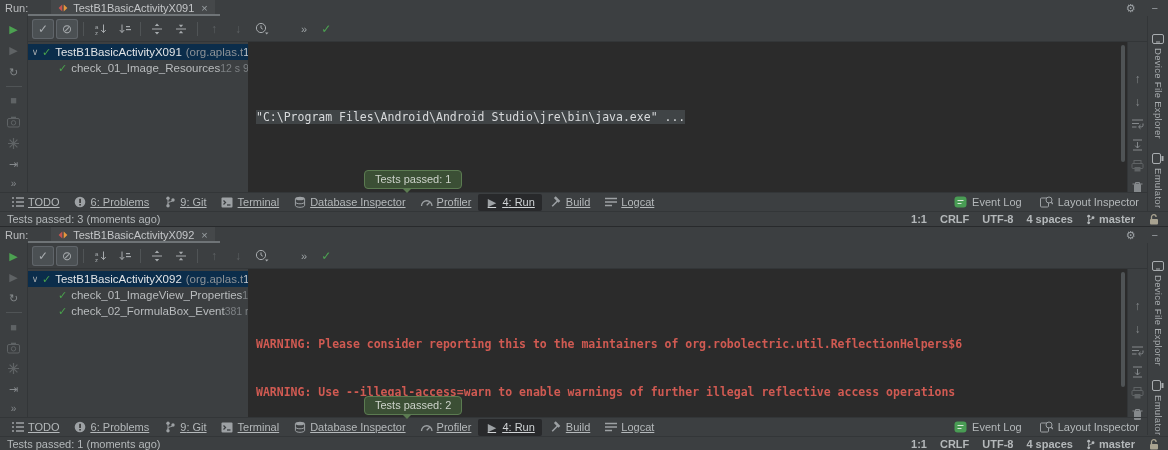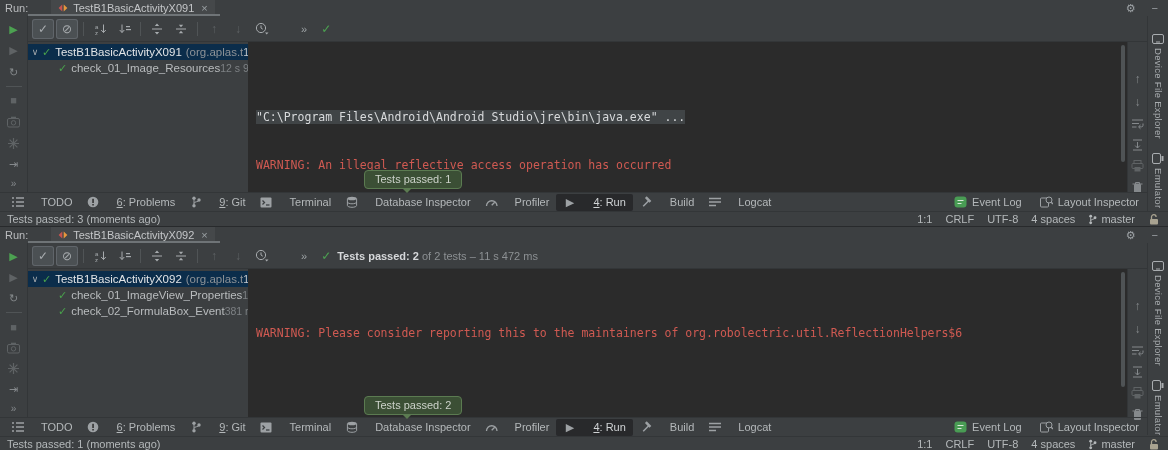--- a/index.html
+++ b/index.html
@@ -49,52 +49,52 @@
   .tchk{color:#49a34c;font-size:11px;margin-right:4px;flex:none;}
   .tind{width:30px;flex:none;}
   .tname{color:#b9bcbe;}
   .sel .tname{color:#e2e4e6;}
   .tpkg{color:#8d9297;margin-left:4px;}
   .tdur{margin-left:auto;padding-right:5px;color:#7d8184;font-size:10.5px;}
   .sel .tdur{color:#c6cbd0;}
 
   .console{flex:1;min-width:0;background:#2b2b2b;font-family:"DejaVu Sans Mono",monospace;
            font-size:11.5px;line-height:16px;padding:3px 0 0 8px;overflow:hidden;white-space:pre;color:#c9cbcd;}
-  .console.clip{padding-top:1px;}
+  .console.clip{padding-top:12px;font-weight:bold;}
   .console.clip .cwrap{margin-top:-9px;}
   .cl{height:16px;}
   .warn{color:#d05a52;}
   .cmdspan{background:#404446;color:#d8dadc;}
 
   .vscroll{width:7px;flex:none;background:#2b2b2b;position:relative;}
   .vthumb{position:absolute;top:3px;left:1px;width:4px;height:78%;background:#4f5355;border-radius:2px;}
 
   .rtools{width:20px;flex:none;box-sizing:border-box;background:#3c3f41;border-left:1px solid #333638;
           display:flex;flex-direction:column;align-items:center;padding-top:30px;gap:9px;}
   .rti{width:14px;height:14px;display:flex;align-items:center;justify-content:center;color:#85898c;font-size:12px;}
 
   .dock{position:absolute;right:0;top:16px;bottom:15px;width:21px;box-sizing:border-box;background:#3c3f41;
         border-left:1px solid #333638;display:flex;flex-direction:column;align-items:center;padding-top:18px;}
   .dgroup{display:flex;flex-direction:column;align-items:center;gap:4px;}
   .dgroup+.dgroup{margin-top:14px;}
   .dlabel{writing-mode:vertical-rl;font-size:9.5px;color:#a9adb0;letter-spacing:.3px;white-space:nowrap;}
 
   .bbar{height:19px;box-sizing:border-box;margin-right:21px;display:flex;align-items:center;
         padding:0 4px;border-top:1px solid #333638;position:relative;color:#b4b8ba;}
-  .bitem{display:flex;align-items:center;gap:17px;padding:2px 7px;white-space:nowrap;border-radius:2px;}
+  .bitem{display:flex;align-items:center;gap:4px;padding:2px 7px;white-space:nowrap;border-radius:2px;text-decoration:underline;}
   .bitem.sel{background:#28292b;color:#d0d3d5;}
   .bkey{text-decoration:underline;}
   .bicon{display:flex;align-items:center;justify-content:center;width:13px;height:13px;color:#9da1a4;font-size:11px;}
   .bright{margin-left:auto;display:flex;align-items:center;gap:18px;margin-right:4px;}
   .britem{display:flex;align-items:center;gap:5px;white-space:nowrap;}
 
   .sbar{height:15px;box-sizing:border-box;display:flex;align-items:center;padding:0 7px;
         border-top:1px solid #333638;color:#b4b8ba;}
   .sright{margin-left:auto;display:flex;align-items:center;gap:13px;margin-right:2px;}
-  .sitem{white-space:nowrap;display:flex;align-items:center;gap:4px;}
+  .sitem{white-space:nowrap;display:flex;align-items:center;gap:4px;font-weight:bold;}
 
   .ttip{position:absolute;left:364px;z-index:6;background:#3b4f35;border:1px solid #5b7b51;border-radius:4px;
         padding:2px 10px 3px;color:#ccd2ca;font-size:11px;white-space:nowrap;}
   #win0 .ttip{top:170px;} #win1 .ttip{top:169px;}
   .ttip:after{content:"";position:absolute;left:38px;bottom:-9px;border:4.5px solid transparent;border-top-color:#5b7b51;}
 
   svg{display:block;}
 </style>
 </head>
 <body>
@@ -203,21 +203,20 @@
             <span class="tind"></span>
             <span class="tchk">✓</span>
             <span class="tname">check_01_Image_Resources</span>
             <span class="tdur">12 s 931 ms</span>
           </div>
         </div>
 
         <div class="console">
           <div class="cwrap">
             <div class="cl"><span class="cmdspan">"C:\Program Files\Android\Android Studio\jre\bin\java.exe" ...</span></div>
-            <div class="cl warn"><span>WARNING: An illegal reflective access operation has occurred</span></div>
             
             
             
             
             
             
           </div>
         </div>
         <div class="vscroll">
             <div class="vthumb"></div>
@@ -494,21 +493,20 @@
         <span class="tbtn">
             <svg width="14" height="13" viewBox="0 0 14 13">
               <circle cx="6" cy="6" r="4.6" fill="none" stroke="#a7abae"></circle>
               <path d="M6 3.4V6l1.8 1.2" stroke="#a7abae" fill="none"></path>
               <path d="M10 10.5h3.5L11.7 12.6z" fill="#a7abae"></path>
             </svg>
           </span>
         <span class="tmore">»</span>
         <div class="tsum">
           <span class="chk">✓</span>
-          <span><b>Tests passed: 2</b><span> of 2 tests – 11 s 472 ms</span></span>
         </div>
       </div>
 
       <div class="content">
         <div class="tree">
           <div class="trow sel">
             <span class="tchev">∨</span>
             <span class="tchk">✓</span>
             <span class="tname">TestB1BasicActivityX092</span>
             <span class="tpkg">(org.aplas.t</span>
@@ -524,20 +522,21 @@
             <span class="tind"></span>
             <span class="tchk">✓</span>
             <span class="tname">check_02_FormulaBox_Event</span>
             <span class="tdur">381 ms</span>
           </div>
         </div>
 
         <div class="console clip">
           <div class="cwrap">
             <div class="cl warn"><span>WARNING: Please consider reporting this to the maintainers of org.robolectric.util.ReflectionHelpers$6</span></div>
+            <div class="cl warn"><span>WARNING: Use --illegal-access=warn to enable warnings of further illegal reflective access operations</span></div>
             
             
             
             
             
             
           </div>
         </div>
         <div class="vscroll">
             <div class="vthumb"></div>

